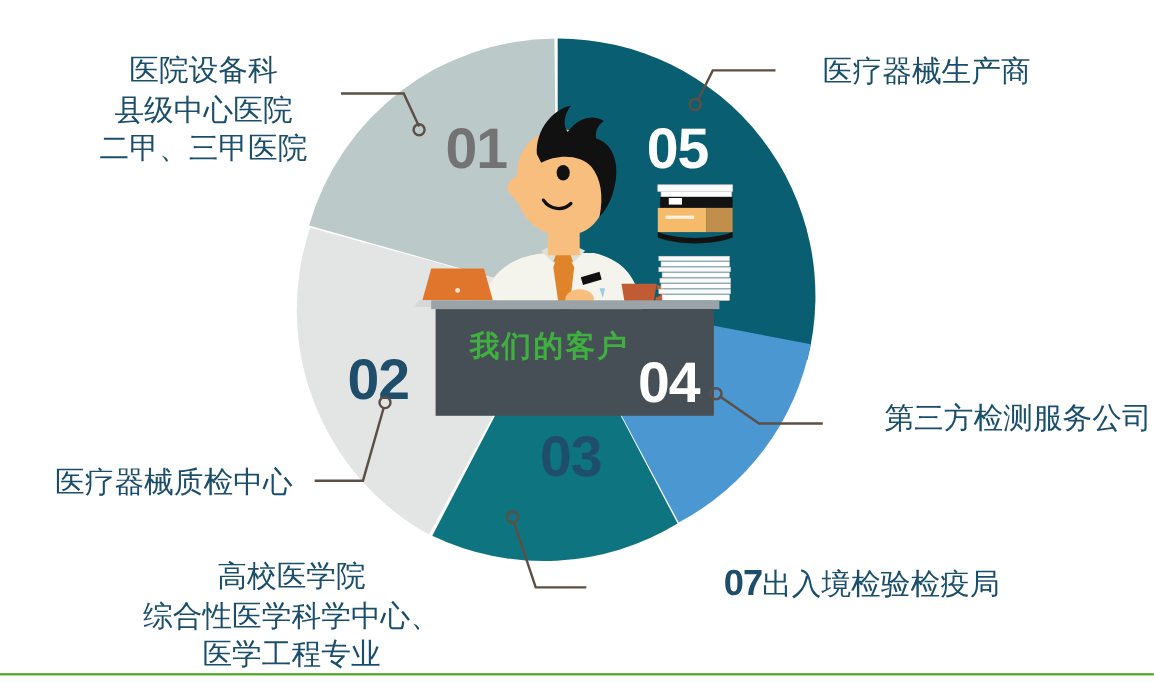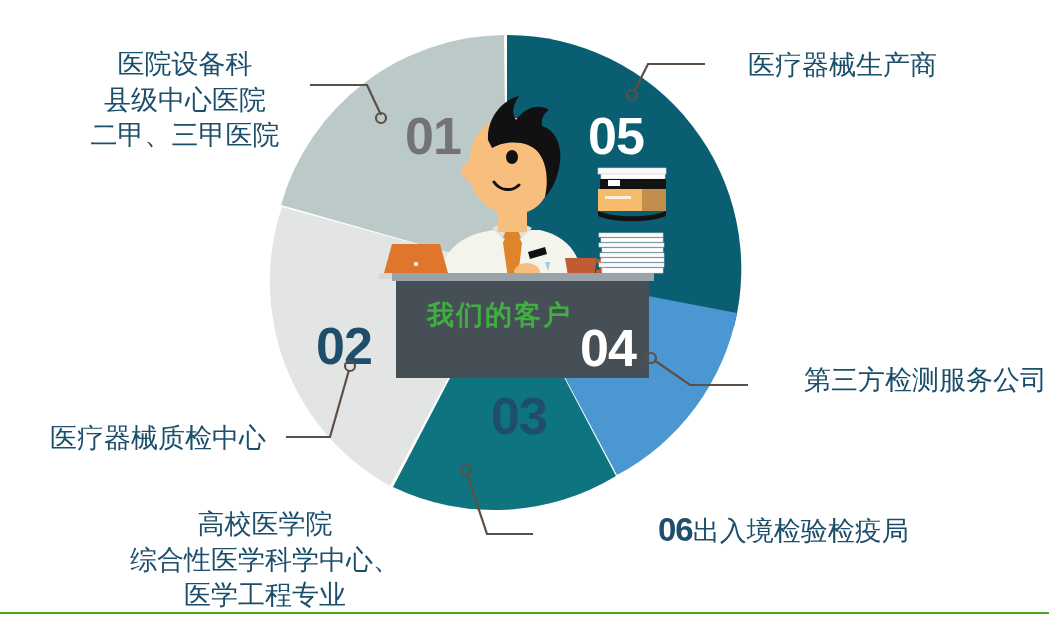--- a/index.html
+++ b/index.html
@@ -202,17 +202,17 @@
   <div class="callout" id="co04">
     <span class="co-line">第三方检测服务公司</span>
   </div>
 
   <div class="callout" id="co03">
     <span class="co-line">高校医学院</span>
     <span class="co-line">综合性医学科学中心、</span>
     <span class="co-line">医学工程专业</span>
   </div>
 
-  <div class="callout" id="co06"><span class="bignum">06</span><span>出入境检验检疫局</span></div>
+  <div class="callout" id="co06"><span class="bignum">07</span><span>出入境检验检疫局</span></div>
 
   <div class="bottom-rule"></div>
 
 </div>
 
 </body></html>

